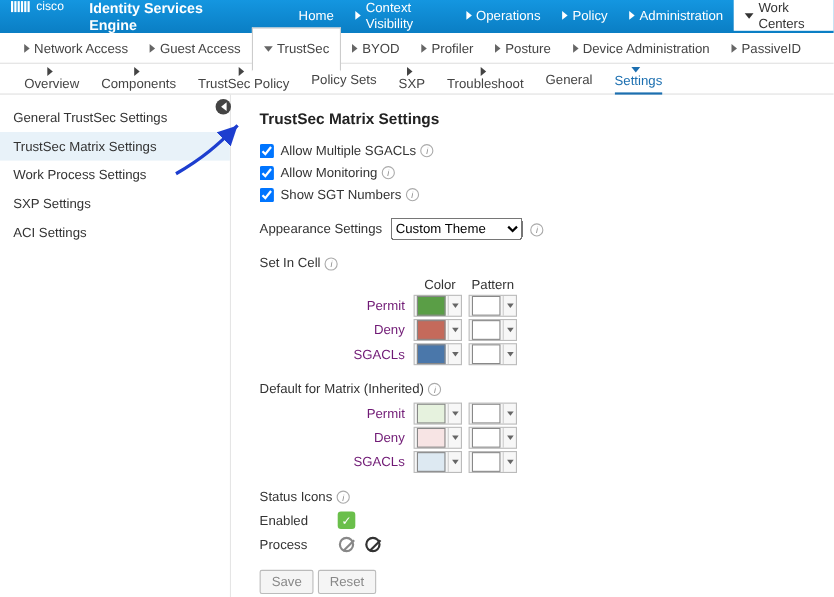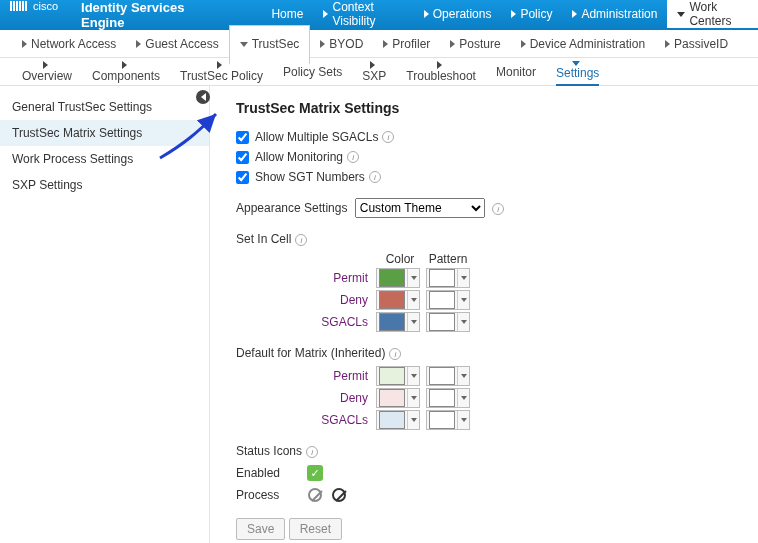--- a/index.html
+++ b/index.html
@@ -159,37 +159,38 @@
     </div>
   <div class="item">
       <span class="caret-r"></span>
       <span class="lbl">SXP</span>
     </div>
   <div class="item">
       <span class="caret-r"></span>
       <span class="lbl">Troubleshoot</span>
     </div>
   <div class="item">
-      <span class="lbl">Monitor</span>
+      <span class="lbl">General</span>
     </div>
   <div class="item active">
       <span class="caret-d" style="color:#1c6fb0"></span>
       <span class="lbl">Settings</span>
     </div>
 </div>
 
 <div class="content">
   <div class="sidebar">
     <div class="collapse">
         <span class="tri"></span>
       </div>
     <div class="side-item">General TrustSec Settings</div>
     <div class="side-item active">TrustSec Matrix Settings</div>
     <div class="side-item">Work Process Settings</div>
     <div class="side-item">SXP Settings</div>
+    <div class="side-item">ACI Settings</div>
   </div>
 
   <div class="main" style="position:relative;">
     <svg class="arrow-overlay" style="left:-56px; top:18px;" width="72" height="60">
       <defs>
           <marker id="ah" markerWidth="8" markerHeight="8" refX="6" refY="3" orient="auto">
             <path d="M0,0 L6,3 L0,6 Z" fill="#1d3ecf"></path>
           </marker>
         </defs>
       <path d="M6,54 C30,40 44,28 62,10" stroke="#1d3ecf" stroke-width="3" fill="none" marker-end="url(#ah)"></path>
@@ -208,21 +209,21 @@
       <span class="info">i</span>
     </div>
     <div class="row-check">
       <input type="checkbox" checked="" style="">
       <span>Show SGT Numbers</span>
       <span class="info">i</span>
     </div>
 
     <div class="section-sub">
       <span>Appearance Settings</span>
-      <select style="width:130px; margin-left:4px;">
+      <select style="width:120px; margin-left:4px;">
         <option>Custom Theme</option>
       </select>
       <span class="info">i</span>
     </div>
 
     <div class="section-sub">
       <span>Set In Cell</span><span class="info">i</span>
     </div>
     <div class="color-table">
       <div class="ct-head">

